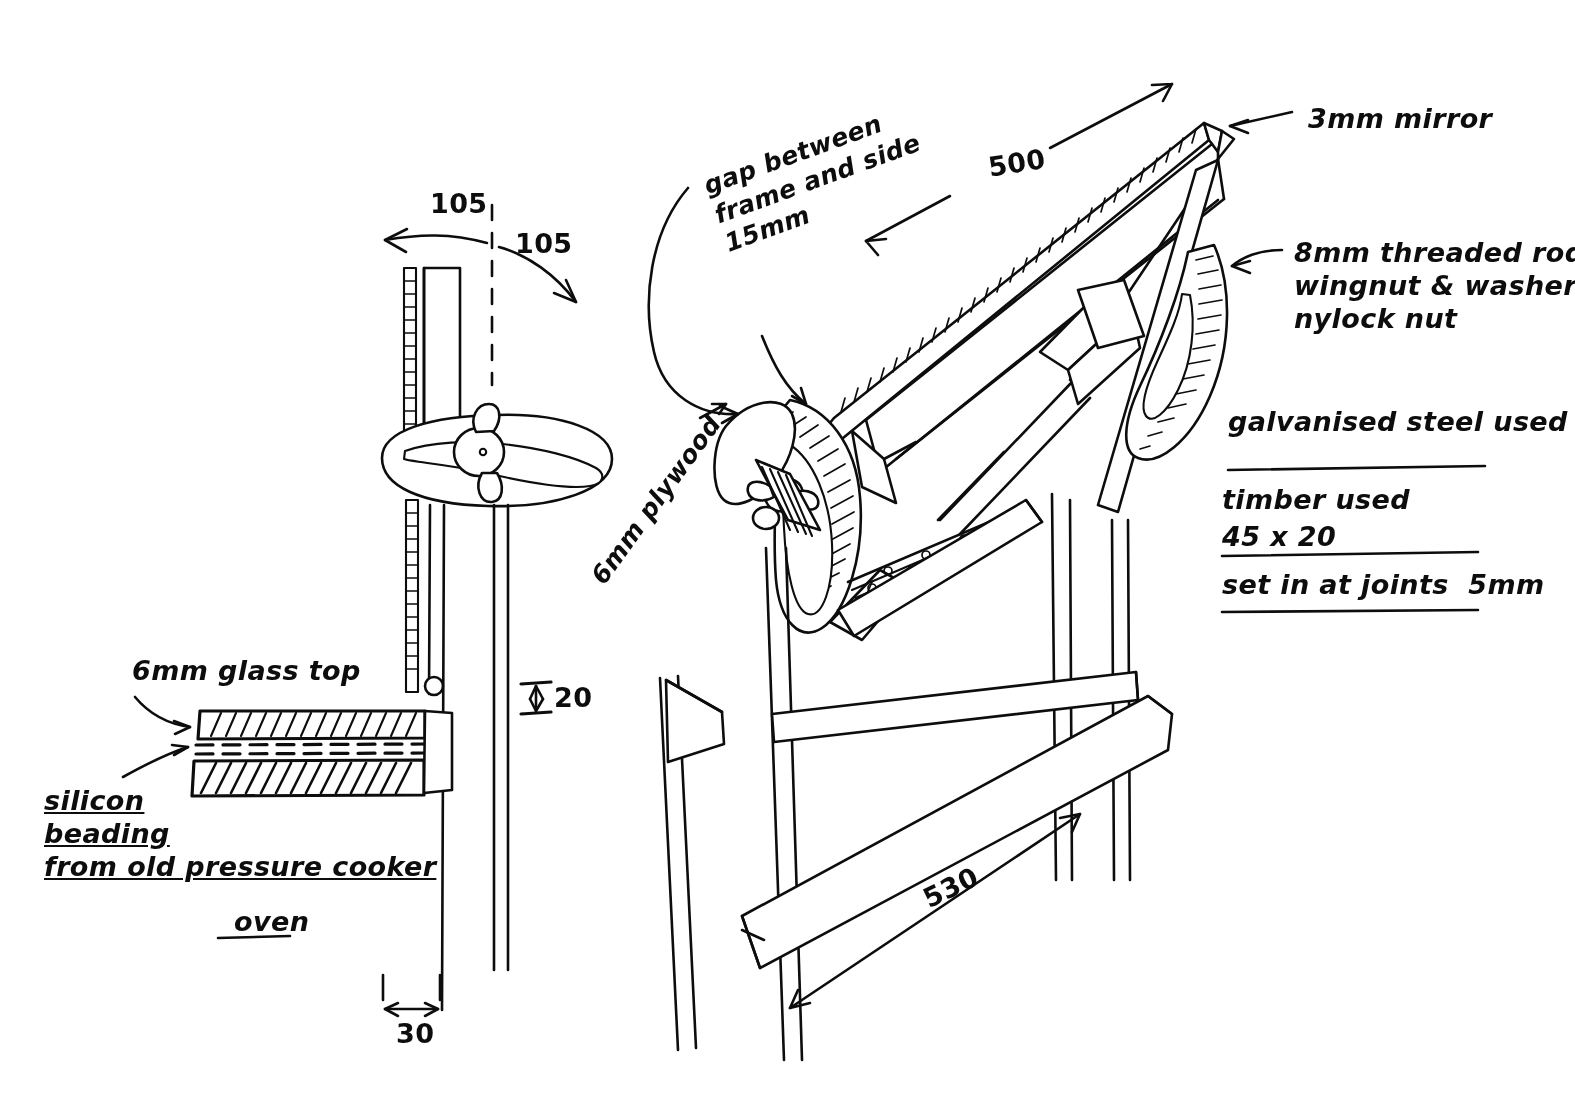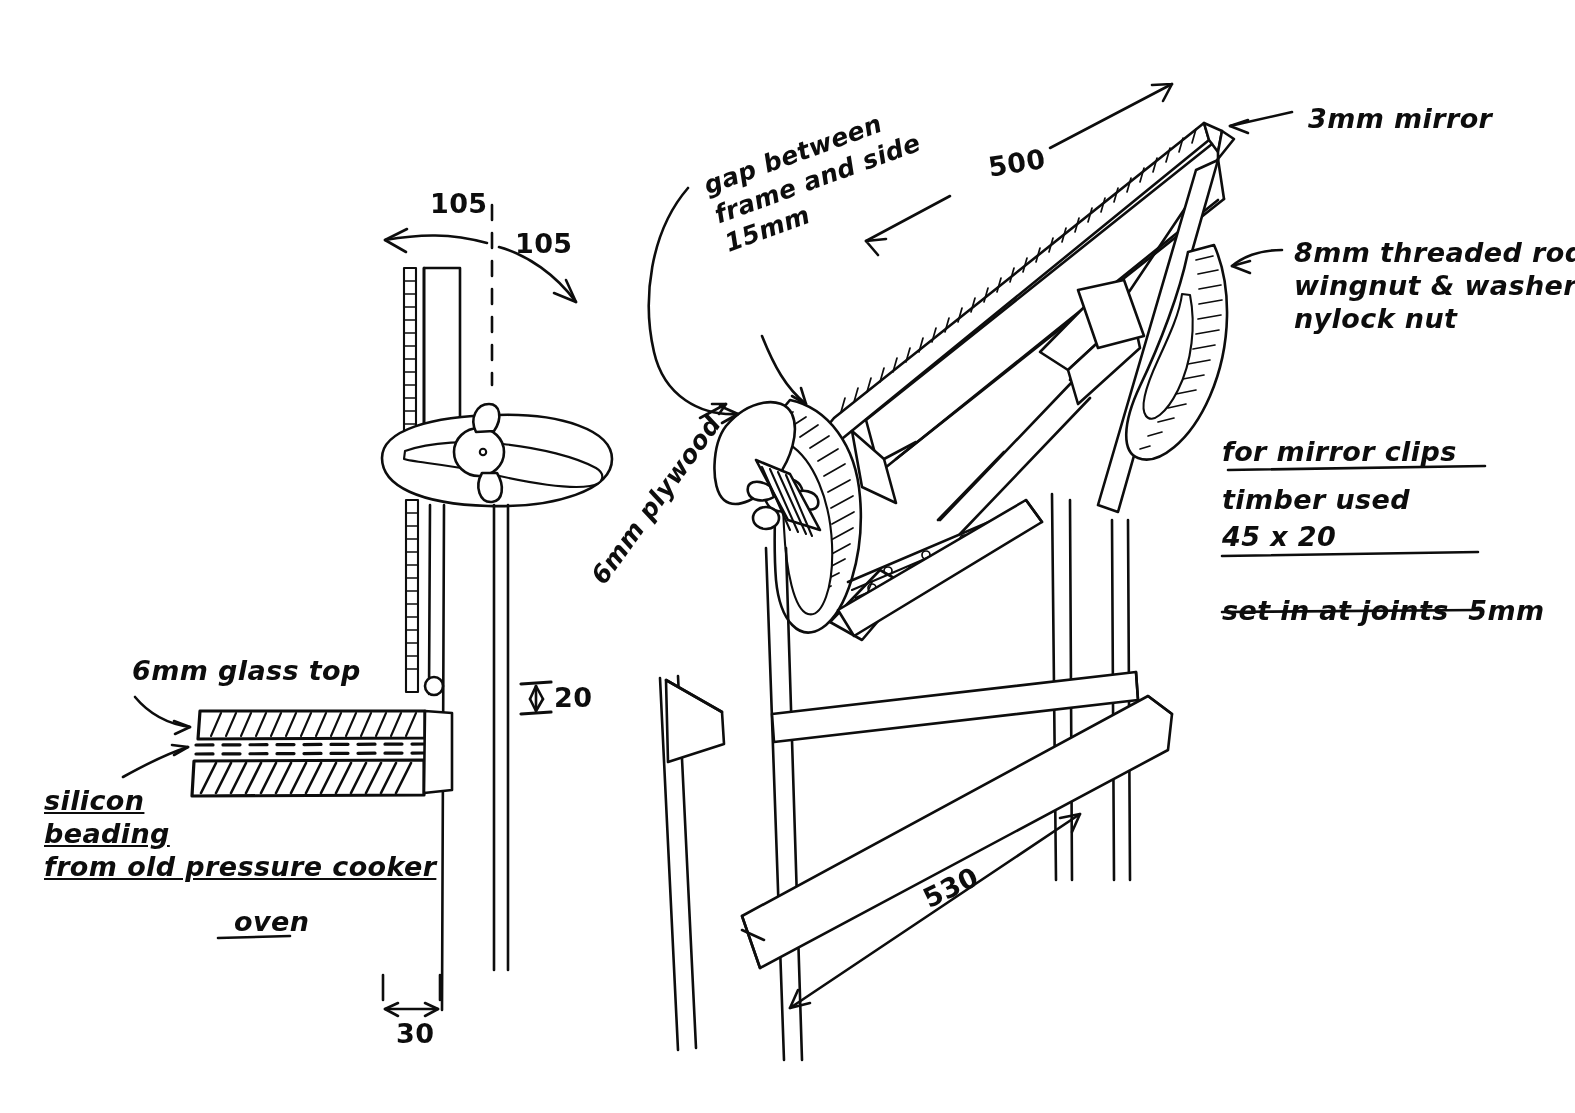--- a/index.html
+++ b/index.html
@@ -371,24 +371,24 @@
 
 
   <div class="hand italicish sz-md" style="left:610px; top:560px; transform:rotate(-54deg); transform-origin:left bottom;">6mm plywood</div>
 
   <div class="hand italicish sz-lg" style="left:1308px; top:103px;">3mm mirror</div>
 
   <div class="hand italicish sz-lg" style="left:1294px; top:237px;">8mm threaded rod
 wingnut &amp; washer
 nylock nut</div>
 
-  <div class="hand italicish sz-lg" style="left:1222px; top:436px;">for mirror clips</div>
+  <div class="hand italicish sz-lg" style="left:1228px; top:406px;">galvanised steel used</div>
   <div class="hand italicish sz-lg" style="left:1222px; top:484px;text-align:right;">timber used</div>
   <div class="hand italicish sz-lg" style="left:1222px; top:521px;">45 x 20</div>
-  <div class="hand italicish sz-lg" style="left:1222px; top:595px;">set in at joints  5mm</div>
+  <div class="hand italicish sz-lg" style="left:1222px; top:569px;">set in at joints  5mm</div>
 
   <div class="hand italicish sz-lg" style="left:132px; top:655px;">6mm glass top</div>
 
   <div class="hand italicish sz-lg" style="left:44px; top:785px;text-decoration:underline;">silicon
 beading
 from old pressure cooker</div>
 
   <div class="hand italicish sz-lg" style="left:218px; top:906px;margin-left:16px;">oven</div>
 
   <div class="hand sz-lg" style="left:430px; top:188px;">105</div>

